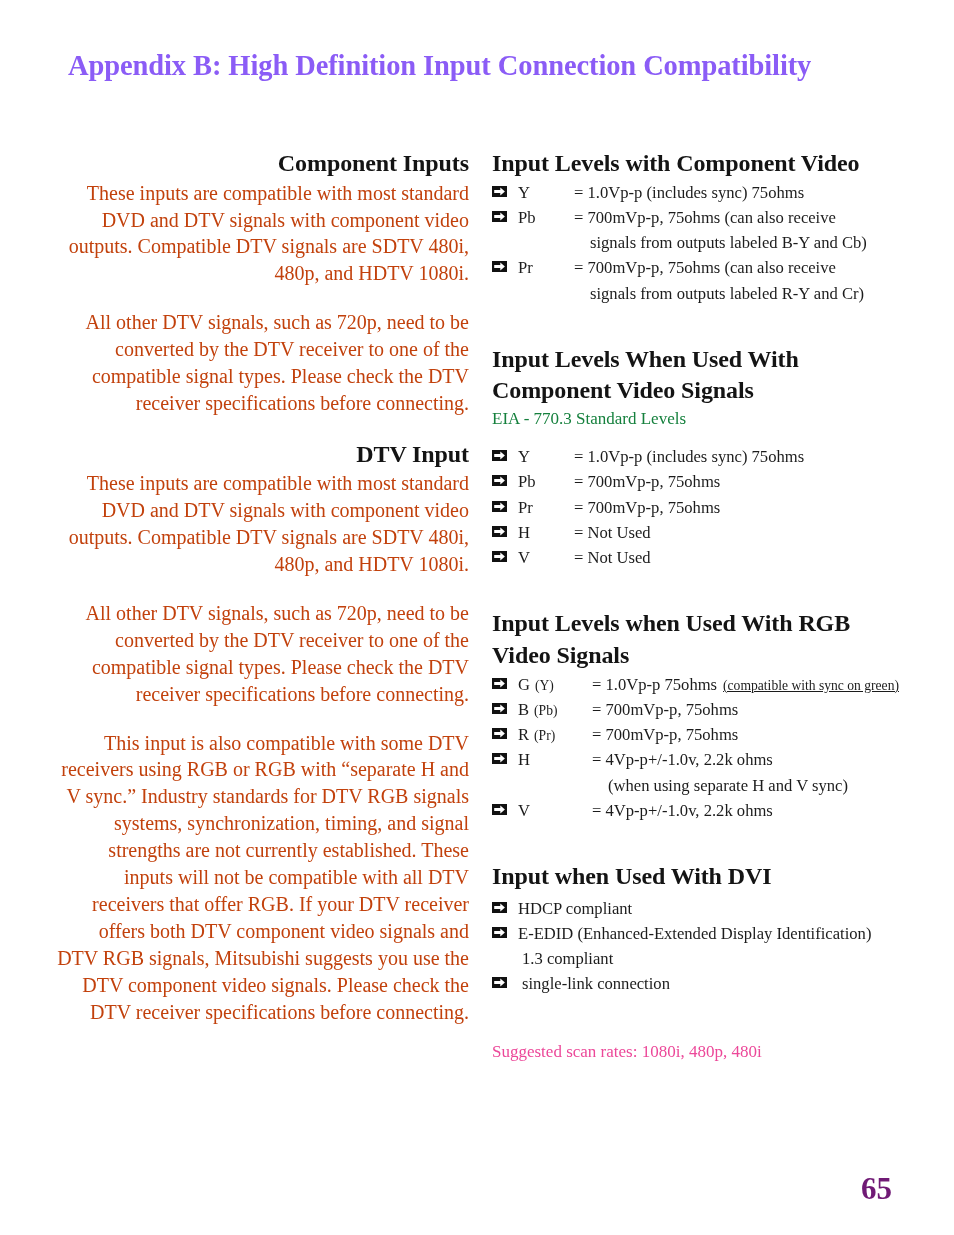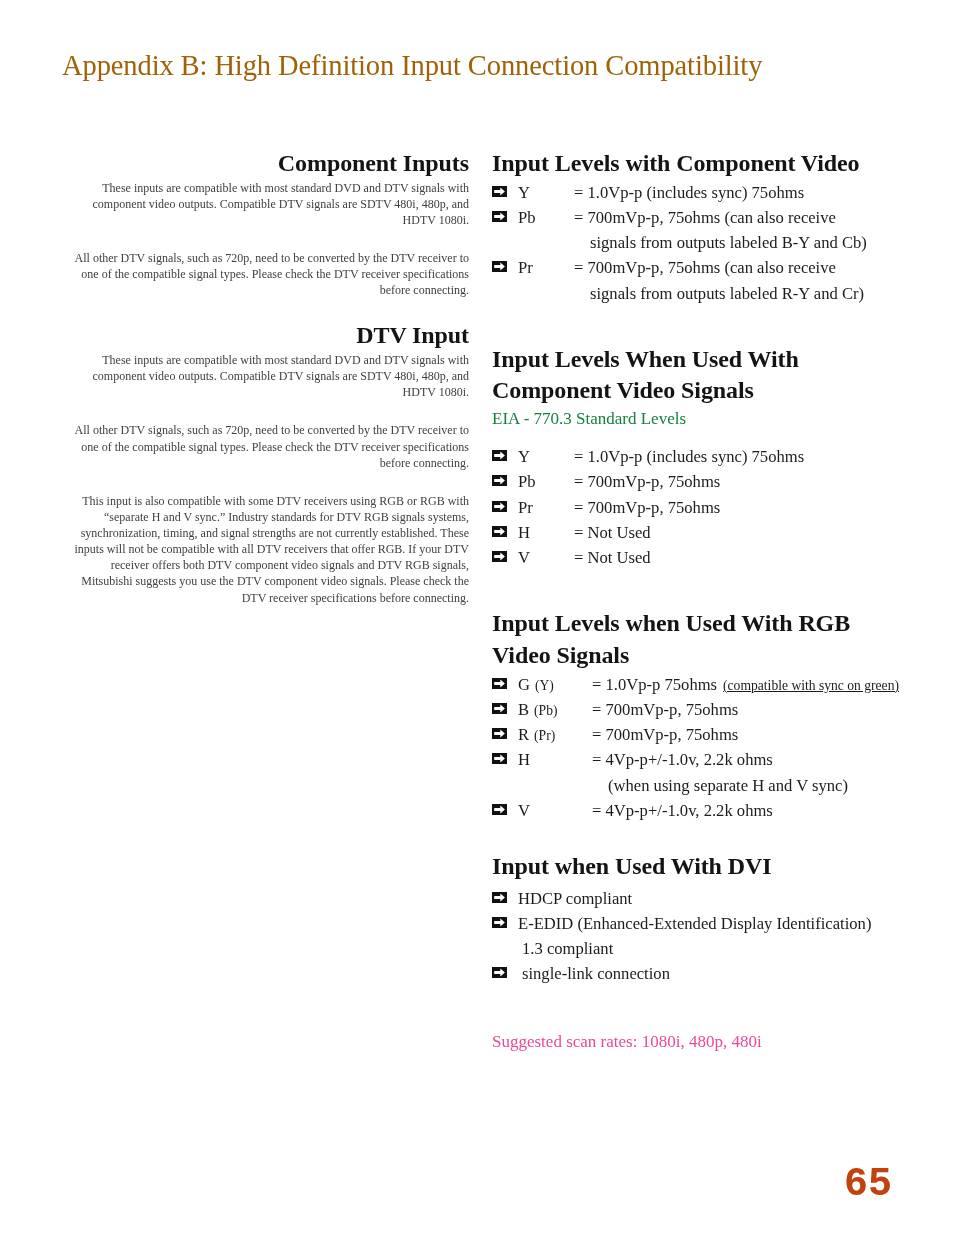--- a/index.html
+++ b/index.html
@@ -17,28 +17,28 @@
     width: 954px;
     height: 1235px;
     background: #ffffff;
     overflow: hidden;
     box-sizing: border-box;
   }
 
   
   .page-title {
     position: absolute;
-    left: 62px;
+    left: 68px;
     top: 50px;
     width: 830px;
     font-family: "Liberation Serif", "DejaVu Serif", serif;
     font-size: 28.5px;
-    font-weight: normal;
+    font-weight: bold;
     letter-spacing: -0.1px;
-    color: #a16207;
+    color: #8b5cf6;
     white-space: nowrap;
   }
 
   
   .col {
     position: absolute;
     top: 148px;
   }
   .col-left  { left: 57px;  width: 412px; text-align: right; }
   .col-right { left: 492px; width: 420px; }
@@ -51,31 +51,31 @@
     line-height: 1.32;
     margin: 0;
     color: #141414;
     letter-spacing: -0.1px;
   }
   .left-head   { margin-bottom: 22px; }
   .left-head-2 { margin-top: 50px; margin-bottom: 22px; }
 
   
   p.body {
-    font-size: 12px;
+    font-size: 20px;
     line-height: 1.345;
     margin: 0 0 22px 0;
-    color: #404040;
+    color: #c2410c;
   }
   p.body.tight { margin-bottom: 0; }
 
   
   .rhead        { margin: 0 0 2px 0; }
   .rhead.spaced { margin-top: 38px; }
-  .rhead.dvi    { margin-top: 28px; margin-bottom: 3px; }
+  .rhead.dvi    { margin-top: 38px; margin-bottom: 3px; }
 
   .sub-note {
     font-size: 17px;
     line-height: 1.3;
     margin: 1px 0 14px 0;
     color: #15803d;
   }
 
   
   ul.spec {
@@ -131,24 +131,24 @@
     line-height: 1.3;
     margin-top: 44px;
     color: #ec4899;
   }
 
   
   .page-number {
     position: absolute;
     right: 62px;
     bottom: 28px;
-    font-size: 40px;
+    font-size: 31px;
     font-weight: bold;
-    color: #c2410c;
-    font-family: Liberation Mono, monospace;
+    color: #701a75;
+    font-family: Liberation Serif, serif;
   }
 </style>
 </head>
 <body>
 
 <div class="page">
 
   <div class="page-title">Appendix B: High Definition Input Connection Compatibility</div>
 
   <div class="col col-left">

